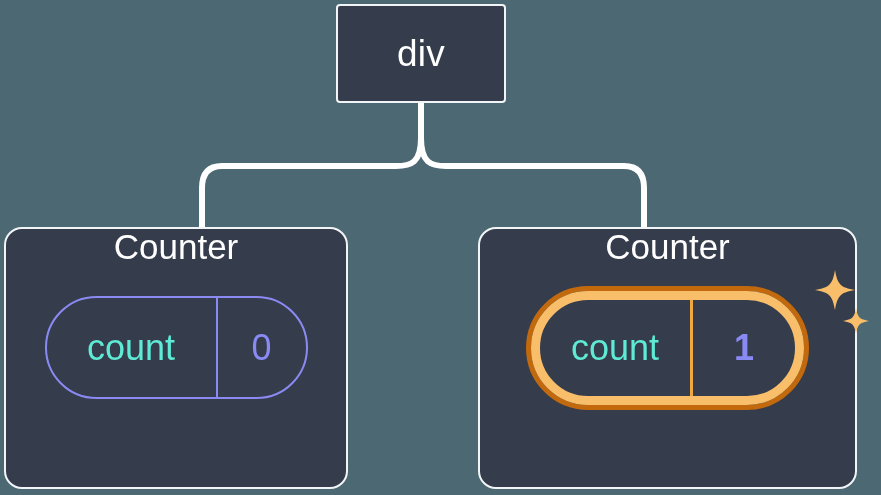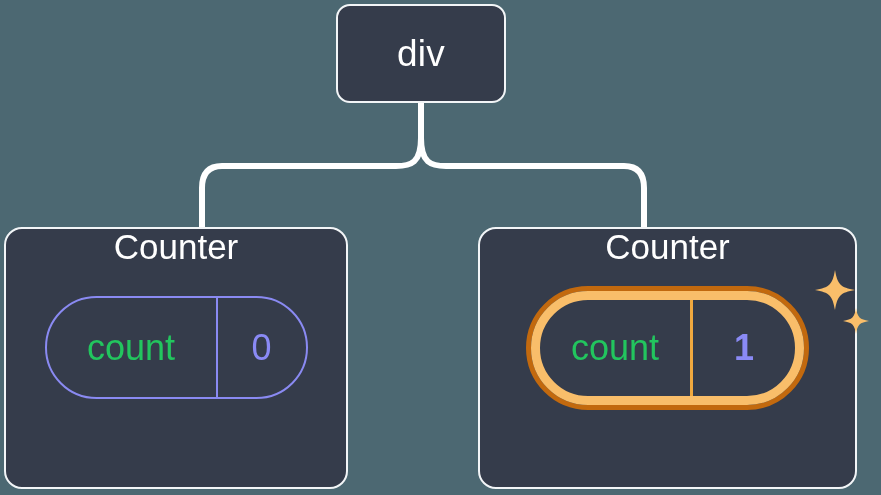--- a/index.html
+++ b/index.html
@@ -37,21 +37,21 @@
     box-sizing: border-box;
     background: #353c4b;
     border: 2px solid #f2f5f7;
     border-radius: 18px;
   }
   .node-root {
     left: 336px;
     top: 4px;
     width: 170px;
     height: 99px;
-    border-radius: 14px;
+    border-radius: 4px;
     display: flex;
     align-items: center;
     justify-content: center;
   }
   .node-root .node-title {
     font-size: 37px;
     letter-spacing: 0.2px;
   }
   .node-child {
     top: 227px;
@@ -109,21 +109,21 @@
     border-radius: 57px;
   }
 
   .pill-cell {
     display: flex;
     align-items: center;
     justify-content: center;
     box-sizing: border-box;
   }
   .pill-key {
-    color: #22c55e;
+    color: #5eead4;
     font-size: 36px;
     font-weight: 400;
   }
   .pill-val {
     color: #8a8af5;
     font-size: 36px;
   }
 
   
   .pill-plain .pill-key { flex: 0 0 169px; }

